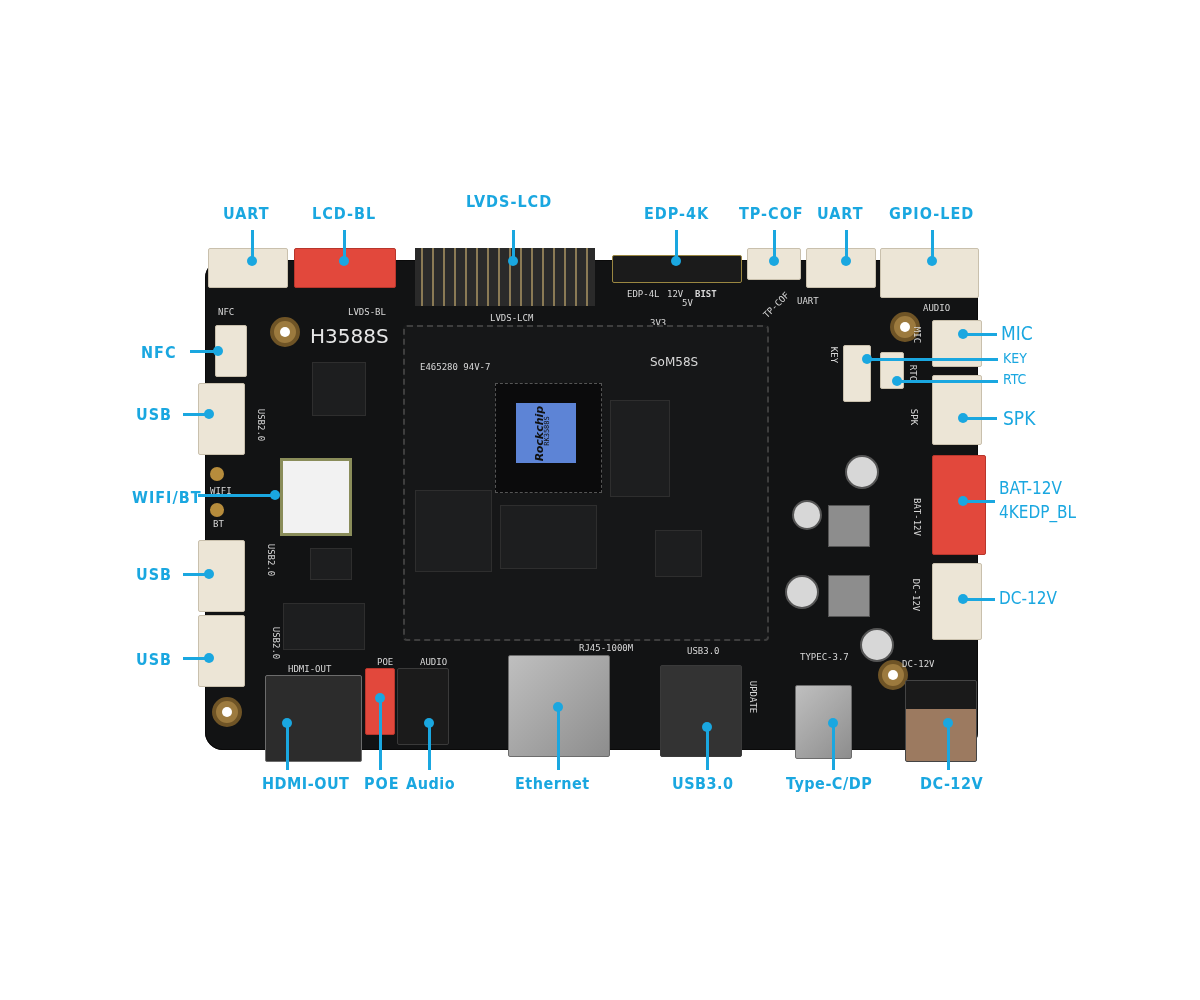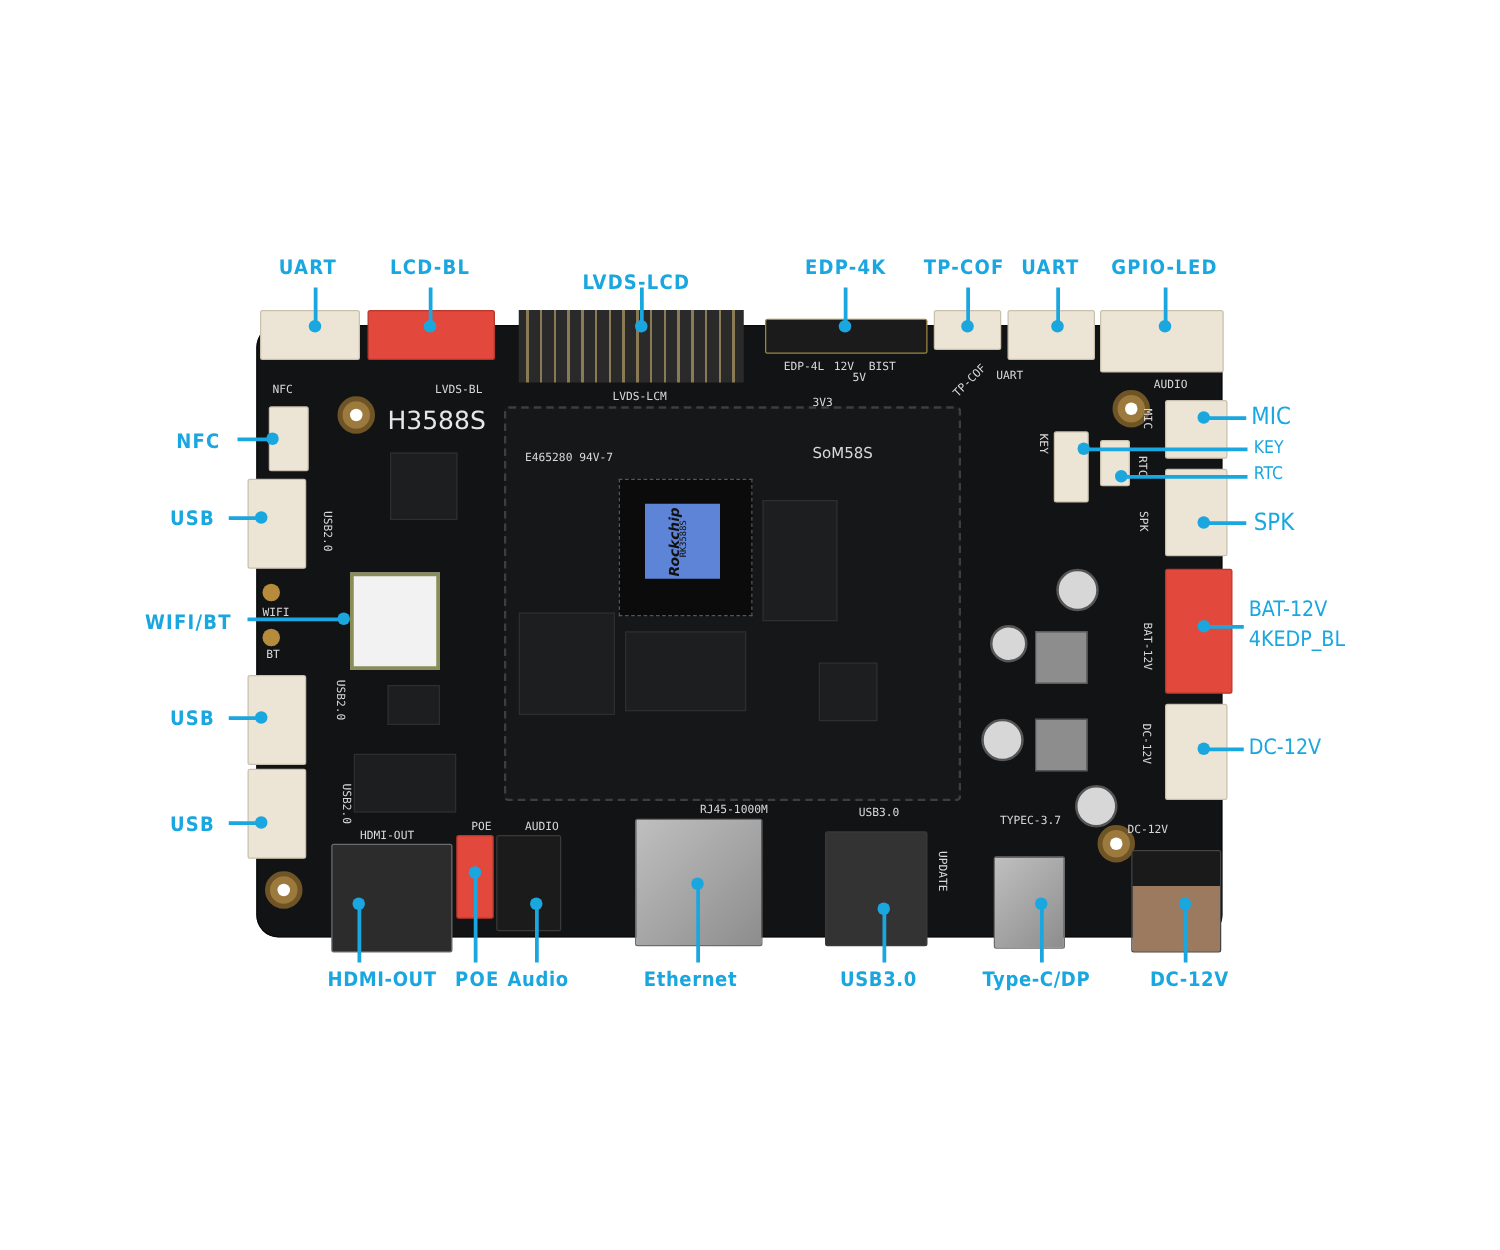--- a/index.html
+++ b/index.html
@@ -38,40 +38,40 @@
 <div class="hole" style="left:212px;top:697px;"></div>
 <div class="hole" style="left:878px;top:660px;"></div>
 
 <div class="silk" style="left:310px;top:324px;font-size:20px;font-family:'DejaVu Sans',sans-serif;color:#e6e6e6;">H3588S</div>
 <div class="silk" style="left:218px;top:307px;">NFC</div>
 <div class="silk" style="left:348px;top:307px;">LVDS-BL</div>
 <div class="silk" style="left:490px;top:313px;">LVDS-LCM</div>
 <div class="silk" style="left:627px;top:289px;">EDP-4L</div>
 <div class="silk" style="left:667px;top:289px;">12V</div>
 <div class="silk" style="left:682px;top:298px;">5V</div>
-<div class="silk" style="left:695px;top:289px;">BIST</div>
+<div class="silk" style="left:695px;top:289px;font-weight:bold;">BIST</div>
 <div class="silk" style="left:650px;top:318px;">3V3</div>
 <div class="silk" style="left:760px;top:300px;transform:rotate(-45deg);">TP-COF</div>
 <div class="silk" style="left:797px;top:296px;">UART</div>
 <div class="silk" style="left:923px;top:303px;">AUDIO</div>
 <div class="silk" style="left:909px;top:330px;transform:rotate(90deg);">MIC</div>
 <div class="silk" style="left:826px;top:350px;transform:rotate(90deg);">KEY</div>
 <div class="silk" style="left:905px;top:368px;transform:rotate(90deg);">RTC</div>
 <div class="silk" style="left:906px;top:412px;transform:rotate(90deg);">SPK</div>
 <div class="silk" style="left:898px;top:512px;transform:rotate(90deg);">BAT-12V</div>
 <div class="silk" style="left:900px;top:590px;transform:rotate(90deg);">DC-12V</div>
 <div class="silk" style="left:245px;top:420px;transform:rotate(90deg);">USB2.0</div>
 <div class="silk" style="left:255px;top:555px;transform:rotate(90deg);">USB2.0</div>
 <div class="silk" style="left:260px;top:638px;transform:rotate(90deg);">USB2.0</div>
 <div class="silk" style="left:210px;top:486px;">WIFI</div>
 <div class="silk" style="left:213px;top:519px;">BT</div>
 <div class="silk" style="left:288px;top:664px;">HDMI-OUT</div>
 <div class="silk" style="left:377px;top:657px;">POE</div>
 <div class="silk" style="left:420px;top:657px;">AUDIO</div>
-<div class="silk" style="left:536px;top:643px;padding-left:24px;">RJ45-1000M</div>
+<div class="silk" style="left:555px;top:643px;padding-left:24px;">RJ45-1000M</div>
 <div class="silk" style="left:687px;top:646px;">USB3.0</div>
 <div class="silk" style="left:737px;top:692px;transform:rotate(90deg);">UPDATE</div>
 <div class="silk" style="left:800px;top:652px;">TYPEC-3.7</div>
 <div class="silk" style="left:902px;top:659px;">DC-12V</div>
 
 <div class="som"></div>
 <div class="silk" style="left:650px;top:355px;font-size:12px;font-family:'DejaVu Sans',sans-serif;">SoM58S</div>
 <div class="silk" style="left:420px;top:362px;">E465280 94V-7</div>
 <div class="soc"></div>
 <div class="die">
@@ -126,21 +126,21 @@
 <div class="conn" style="left:905px;top:680px;width:70px;height:80px;background:linear-gradient(#1a1a1a 0 35%,#9c7a60 35%);border:1px solid #444;"></div>
 
 <div class="label" style="left:223px;top:206px;">UART</div>
 <div class="vline" style="left:251px;top:230px;height:30px;"></div>
 <div class="dot" style="left:247px;top:256px;"></div>
 
 <div class="label" style="left:312px;top:206px;">LCD-BL</div>
 <div class="vline" style="left:343px;top:230px;height:30px;"></div>
 <div class="dot" style="left:339px;top:256px;"></div>
 
-<div class="label" style="left:466px;top:218px;">LVDS-LCD</div>
+<div class="label" style="left:466px;top:194px;">LVDS-LCD</div>
 <div class="vline" style="left:512px;top:230px;height:30px;"></div>
 <div class="dot" style="left:508px;top:256px;"></div>
 
 <div class="label" style="left:644px;top:206px;">EDP-4K</div>
 <div class="vline" style="left:675px;top:230px;height:30px;"></div>
 <div class="dot" style="left:671px;top:256px;"></div>
 
 <div class="label" style="left:739px;top:206px;">TP-COF</div>
 <div class="vline" style="left:773px;top:230px;height:30px;"></div>
 <div class="dot" style="left:769px;top:256px;"></div>
@@ -154,21 +154,21 @@
 <div class="dot" style="left:927px;top:256px;"></div>
 
 <div class="label" style="left:141px;top:345px;">NFC</div>
 <div class="hline" style="left:190px;top:350px;width:28px;"></div>
 <div class="dot" style="left:213px;top:346px;"></div>
 
 <div class="label" style="left:136px;top:407px;">USB</div>
 <div class="hline" style="left:183px;top:413px;width:26px;"></div>
 <div class="dot" style="left:204px;top:409px;"></div>
 
-<div class="label" style="left:116px;top:490px;">WIFI/BT</div>
+<div class="label" style="left:132px;top:490px;">WIFI/BT</div>
 <div class="hline" style="left:198px;top:494px;width:76px;"></div>
 <div class="dot" style="left:270px;top:490px;"></div>
 
 <div class="label" style="left:136px;top:567px;">USB</div>
 <div class="hline" style="left:183px;top:573px;width:26px;"></div>
 <div class="dot" style="left:204px;top:569px;"></div>
 
 <div class="label" style="left:136px;top:652px;">USB</div>
 <div class="hline" style="left:183px;top:657px;width:26px;"></div>
 <div class="dot" style="left:204px;top:653px;"></div>

